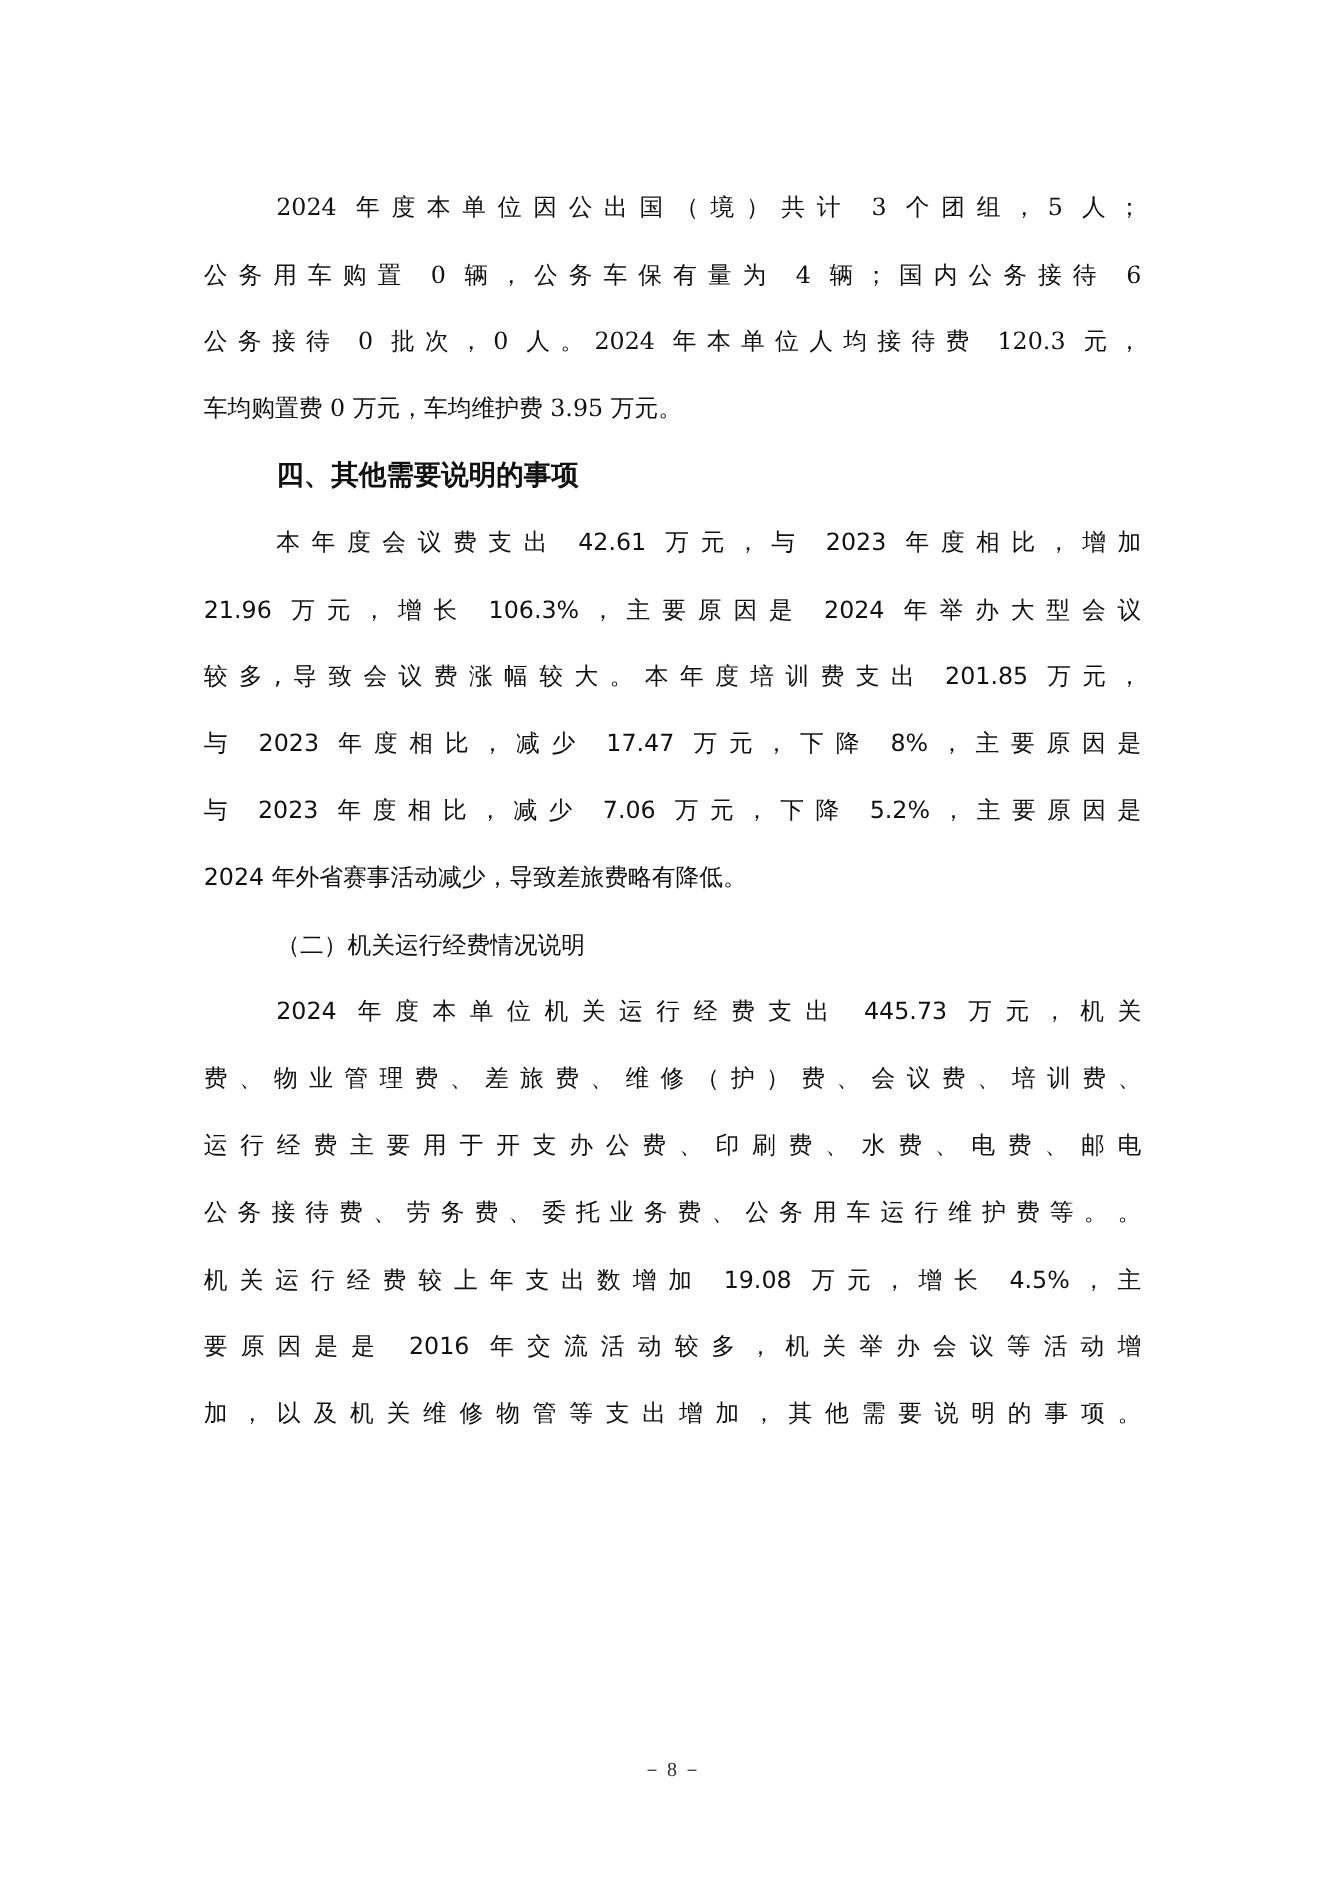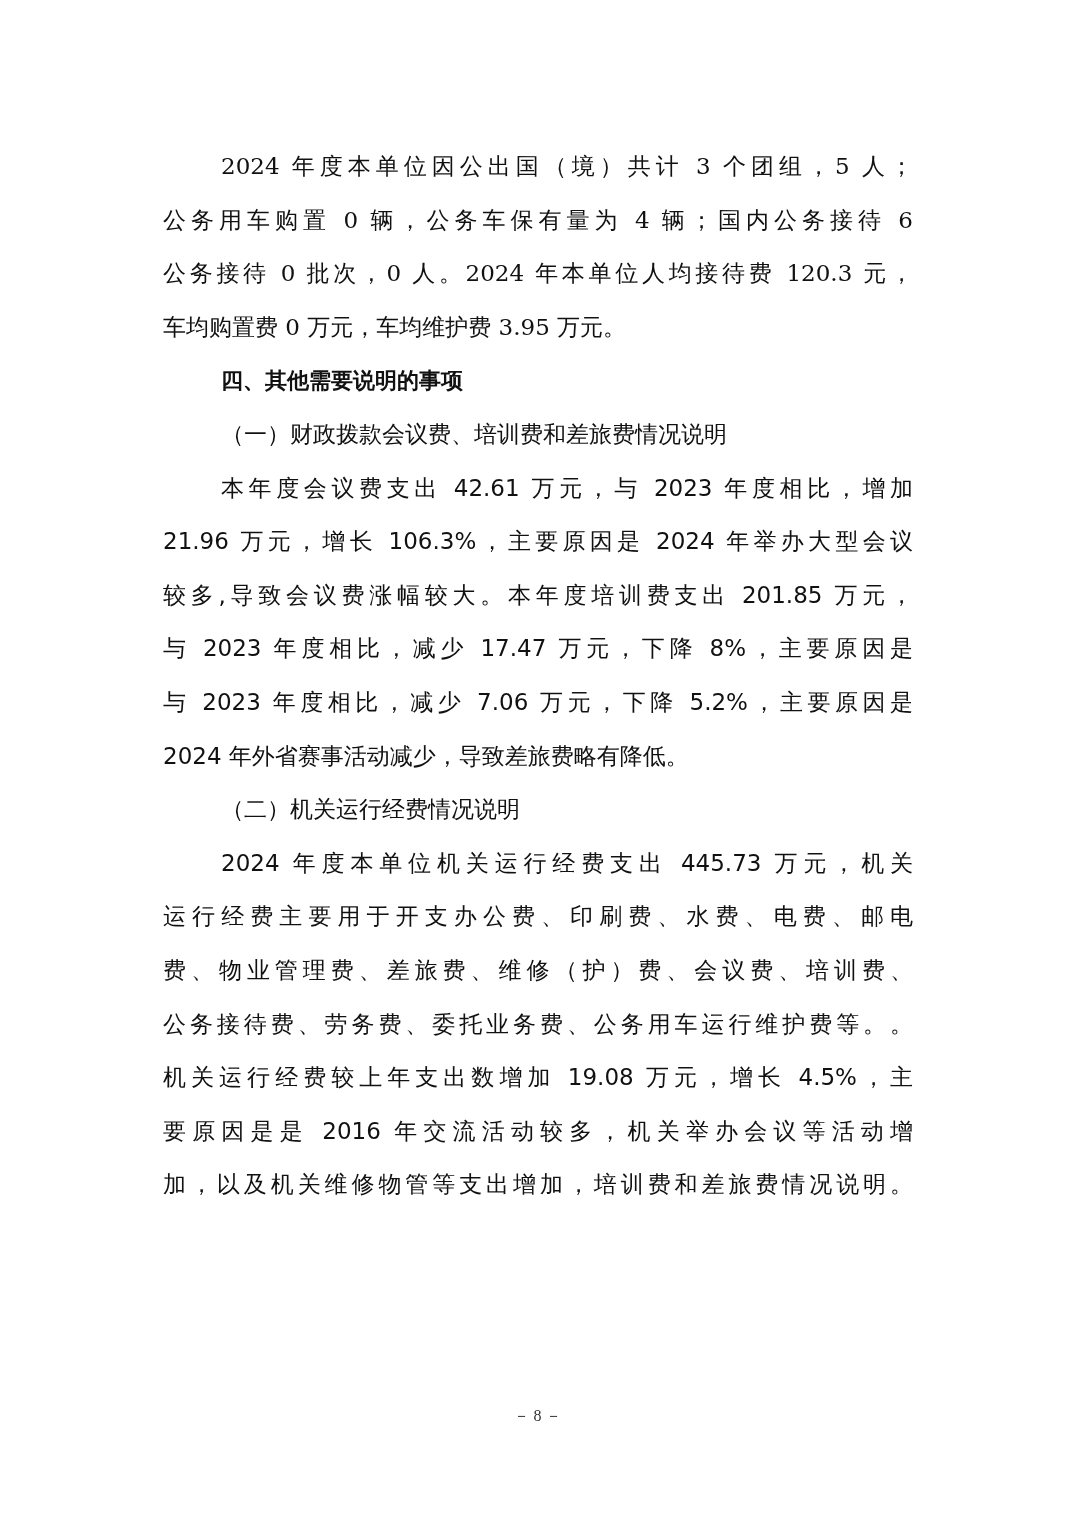--- a/index.html
+++ b/index.html
@@ -8,21 +8,21 @@
     position: absolute;
     left: 163px;
     top: 140px;
     width: 750px;
     color: #111111;
     font-family: "DejaVu Serif", "Liberation Serif", serif;
   }
   .line {
     height: 53.6px;
     line-height: 53.6px;
-    font-size: 23px;
+    font-size: 19px;
     white-space: nowrap;
     text-align: justify;
     text-align-last: justify;
     letter-spacing: 0px;
   }
   .line.last { text-align-last: left; }
   .indent { padding-left: 58px; }
   .heading {
     font-family: "DejaVu Sans", "Liberation Sans", sans-serif;
     font-weight: bold;
@@ -46,34 +46,33 @@
 <body>
 
 <div class="page">
 
   <div class="line indent">2024 年度本单位因公出国（境）共计 3 个团组，5 人；</div>
   <div class="line">公务用车购置 0 辆，公务车保有量为 4 辆；国内公务接待 6</div>
   <div class="line">公务接待 0 批次，0 人。2024 年本单位人均接待费 120.3 元，</div>
   <div class="line last">车均购置费 0 万元，车均维护费 3.95 万元。</div>
 
   <div class="line indent heading">四、其他需要说明的事项</div>
-  <div class="line indent subheading">（一）财政拨款会议费、培训费和差旅费情况说明</div>
 
   <div class="line indent sans">本年度会议费支出 42.61 万元，与 2023 年度相比，增加</div>
   <div class="line sans">21.96 万元，增长 106.3%，主要原因是 2024 年举办大型会议</div>
   <div class="line sans">较多,导致会议费涨幅较大。本年度培训费支出 201.85 万元，</div>
   <div class="line sans">与 2023 年度相比，减少 17.47 万元，下降 8%，主要原因是</div>
   <div class="line sans">与 2023 年度相比，减少 7.06 万元，下降 5.2%，主要原因是</div>
   <div class="line sans last">2024 年外省赛事活动减少，导致差旅费略有降低。</div>
 
   <div class="line indent subheading">（二）机关运行经费情况说明</div>
 
   <div class="line indent sans">2024 年度本单位机关运行经费支出 445.73 万元，机关</div>
+  <div class="line sans">费、物业管理费、差旅费、维修（护）费、会议费、培训费、</div>
   <div class="line sans">运行经费主要用于开支办公费、印刷费、水费、电费、邮电</div>
-  <div class="line sans">费、物业管理费、差旅费、维修（护）费、会议费、培训费、</div>
   <div class="line sans">公务接待费、劳务费、委托业务费、公务用车运行维护费等。。</div>
   <div class="line sans">机关运行经费较上年支出数增加 19.08 万元，增长 4.5%，主</div>
   <div class="line sans">要原因是是 2016 年交流活动较多，机关举办会议等活动增</div>
-  <div class="line sans">加，以及机关维修物管等支出增加，培训费和差旅费情况说明。</div>
+  <div class="line sans">加，以及机关维修物管等支出增加，其他需要说明的事项。</div>
 
 </div>
 
 <div class="footer">－ 8 －</div>
 
 </body></html>

